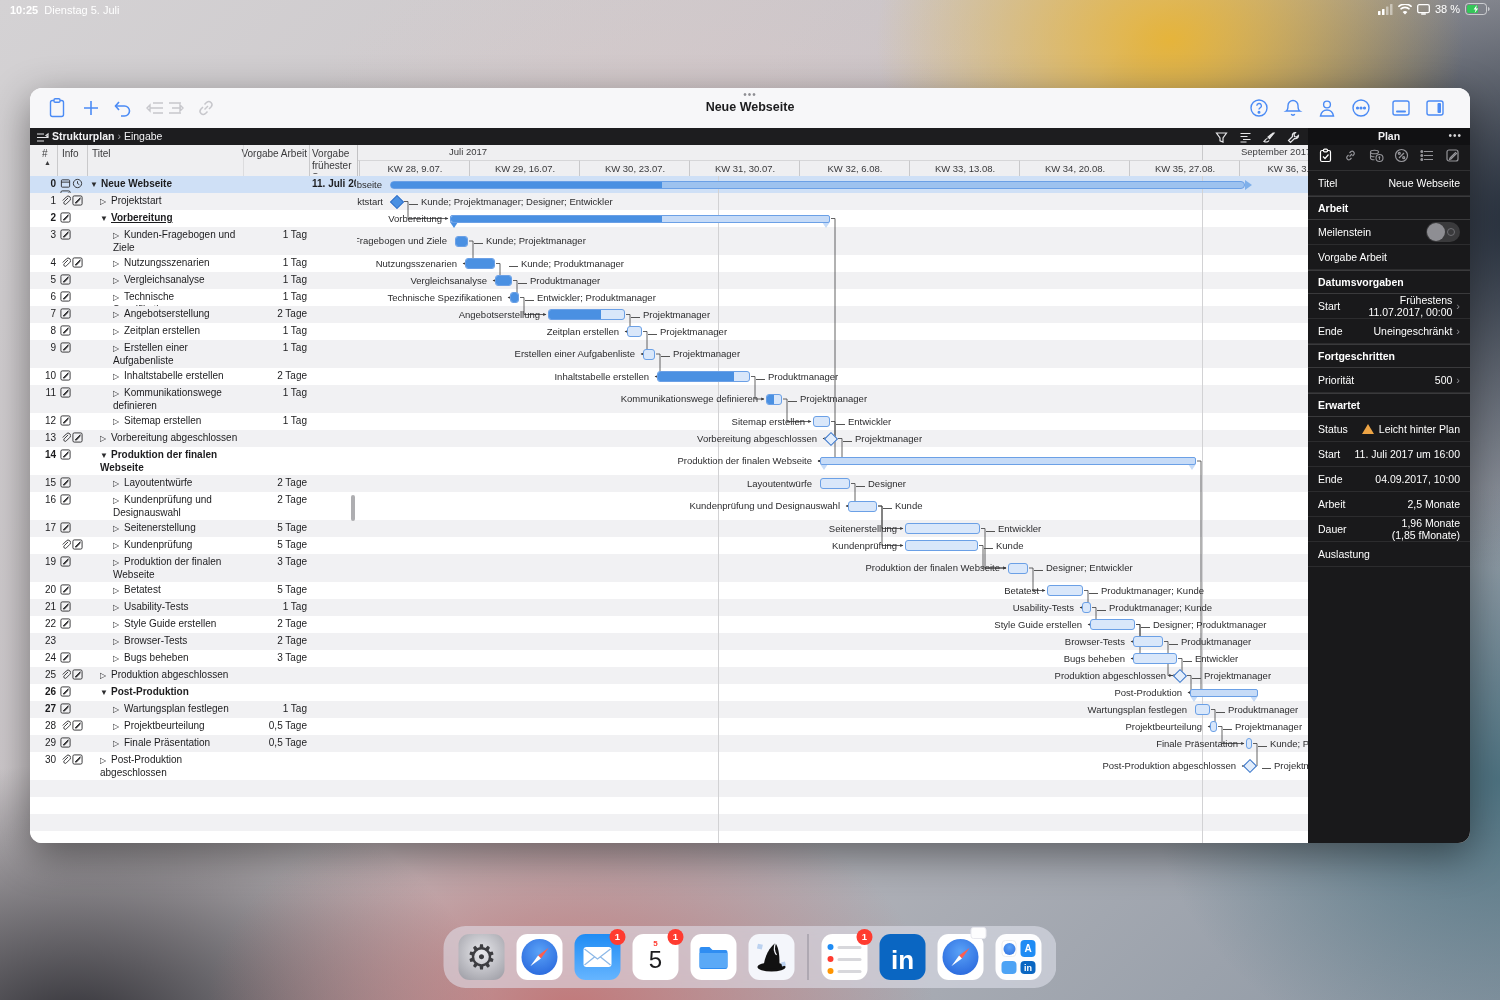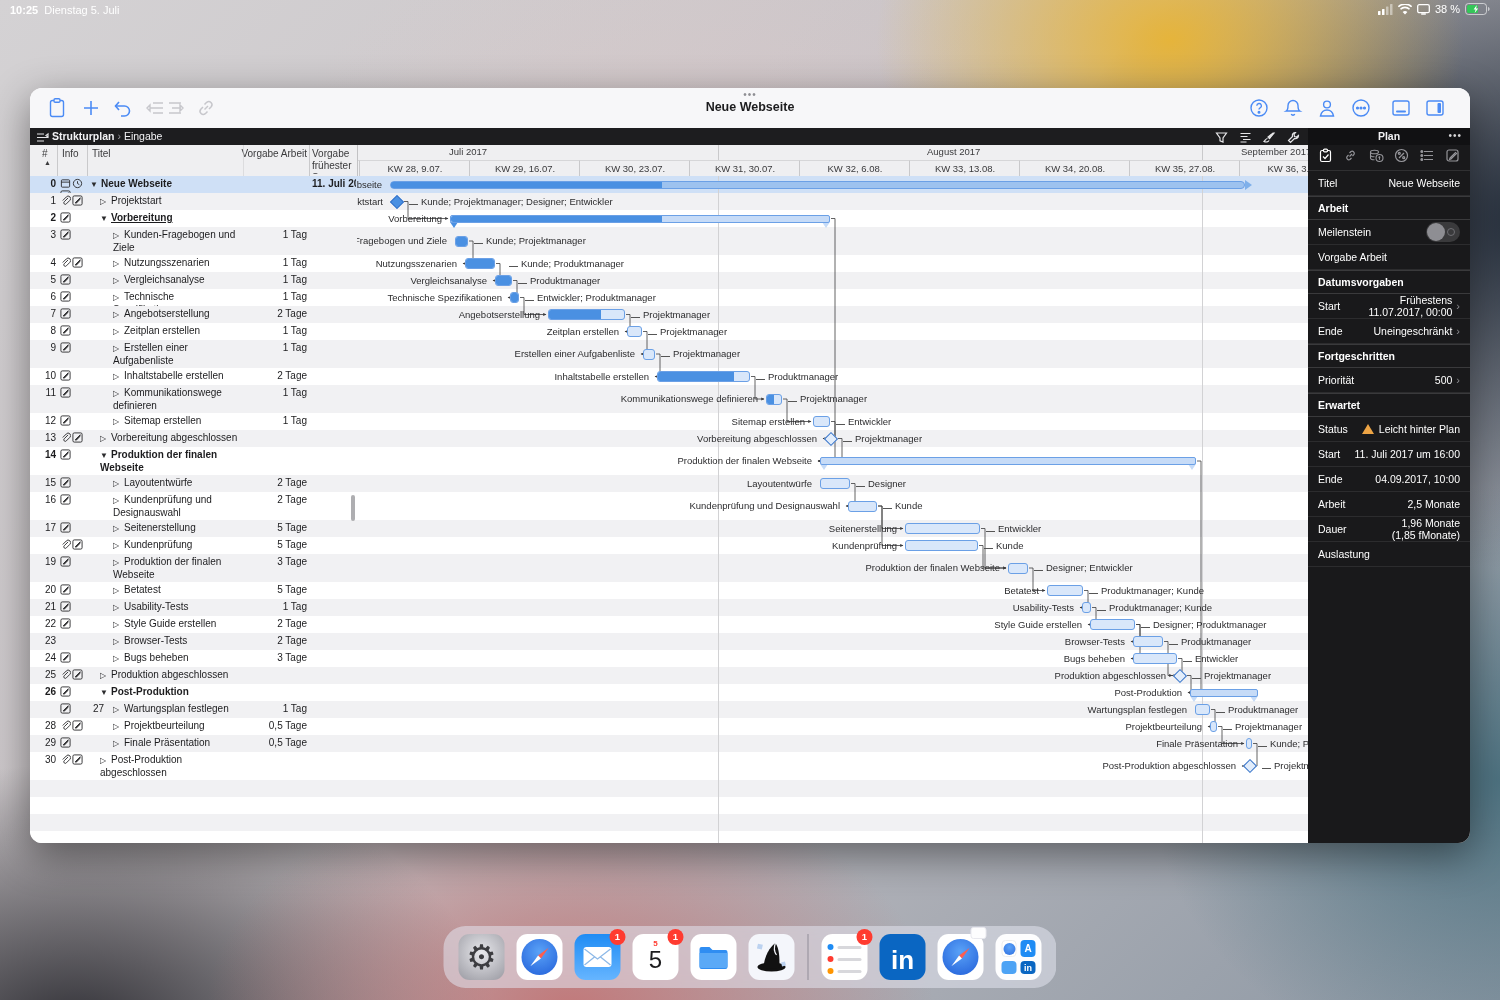--- a/index.html
+++ b/index.html
@@ -211,23 +211,20 @@
     <span class="abs" style="left:282px;top:3px;width:44px;line-height:12px;overflow:hidden;height:26px;">Vorgabe frühester S</span>
   </div>
   <div class="colsep" style="left:27px;"></div>
     <div class="colsep" style="left:57px;"></div>
   <div class="colsep" style="left:213px;opacity:.5;"></div>
     <div class="colsep" style="left:279px;"></div>
   <div id="timehead">
       <div class="mcell" style="left: 0px; width: 361px;">
         <span class="mlabel" style="left: 91px;">Juli 2017</span>
       </div>
-      <div class="mcell" style="left: 361px; width: 484px;">
-        <span class="mlabel" style="left: 208px;">August 2017</span>
-      </div>
       <div class="mcell" style="left: 845px; width: 106px;">
         <span class="mlabel" style="left: 38px;">September 2017</span>
       </div>
       <div class="wcell" style="left: -8px; width: 10px; border-left: none;">2</div>
       <div class="wcell" style="left: 2px; width: 110px;">KW 28, 9.07.</div>
       <div class="wcell" style="left: 112px; width: 110px;">KW 29, 16.07.</div>
       <div class="wcell" style="left: 222px; width: 110px;">KW 30, 23.07.</div>
       <div class="wcell" style="left: 332px; width: 110px;">KW 31, 30.07.</div>
       <div class="wcell" style="left: 442px; width: 110px;">KW 32, 6.08.</div>
       <div class="wcell" style="left: 552px; width: 110px;">KW 33, 13.08.</div>
@@ -455,21 +452,21 @@
         </svg></div>
       <div class="cell ttl" style="top: 493px; left: 70px; width: 140px; font-weight: normal;"><span class="disc">▷</span><span>Produktion abgeschlossen</span></div>
       <div class="row" style="top: 508px; height: 17px;"></div>
       <div class="cell num" style="top: 510px; font-weight: bold;">26</div>
       <div class="cell info" style="top: 510px;"><svg viewBox="0 0 12 12" fill="none" stroke="#2c2c2e" stroke-width="1">
           <rect x="1" y="1" width="10" height="10" rx="1.5"></rect>
           <path d="M3.5 8.5 9 3l-0.7 2.2L4.6 9Z" fill="#2c2c2e"></path>
         </svg></div>
       <div class="cell ttl" style="top: 510px; left: 70px; width: 140px; font-weight: bold;"><span class="disc">▼</span><span>Post-Produktion</span></div>
       <div class="row odd" style="top: 525px; height: 17px;"></div>
-      <div class="cell num" style="top: 527px; font-weight: normal; padding-left: 48px;">27</div>
+      <div class="cell num" style="top: 527px; font-weight: bold;">27</div>
       <div class="cell info" style="top: 527px;"><svg viewBox="0 0 12 12" fill="none" stroke="#2c2c2e" stroke-width="1">
           <rect x="1" y="1" width="10" height="10" rx="1.5"></rect>
           <path d="M3.5 8.5 9 3l-0.7 2.2L4.6 9Z" fill="#2c2c2e"></path>
         </svg></div>
       <div class="cell ttl" style="top: 527px; left: 83px; width: 127px; font-weight: normal;"><span class="disc">▷</span><span>Wartungsplan festlegen</span></div>
       <div class="cell arb" style="top: 527px;">1 Tag</div>
       <div class="row" style="top: 542px; height: 17px;"></div>
       <div class="cell num" style="top: 544px; font-weight: normal;">28</div>
       <div class="cell info" style="top: 544px;"><svg viewBox="0 0 12 12" fill="none" stroke="#2c2c2e" stroke-width="1">
           <path d="M8.8 3.2 4.6 7.4a1.6 1.6 0 0 0 2.3 2.3L10.6 6a2.7 2.7 0 1 0-3.8-3.8L3 6"></path>

